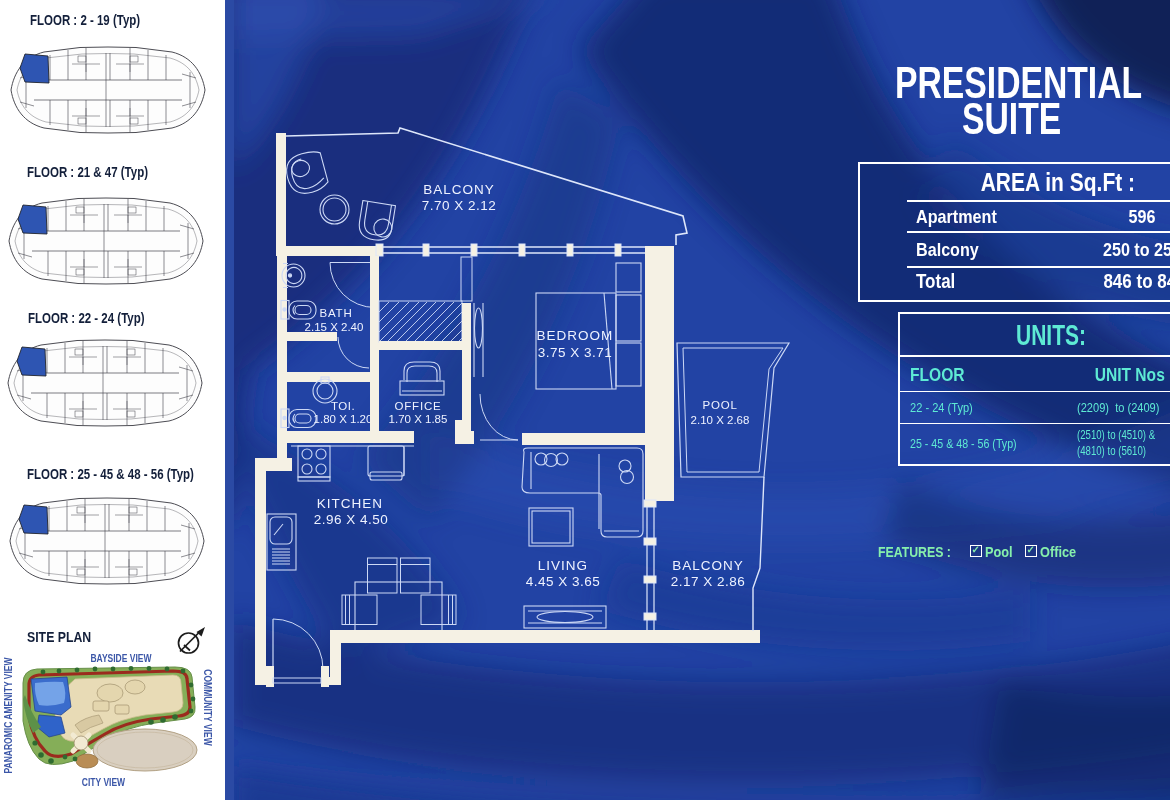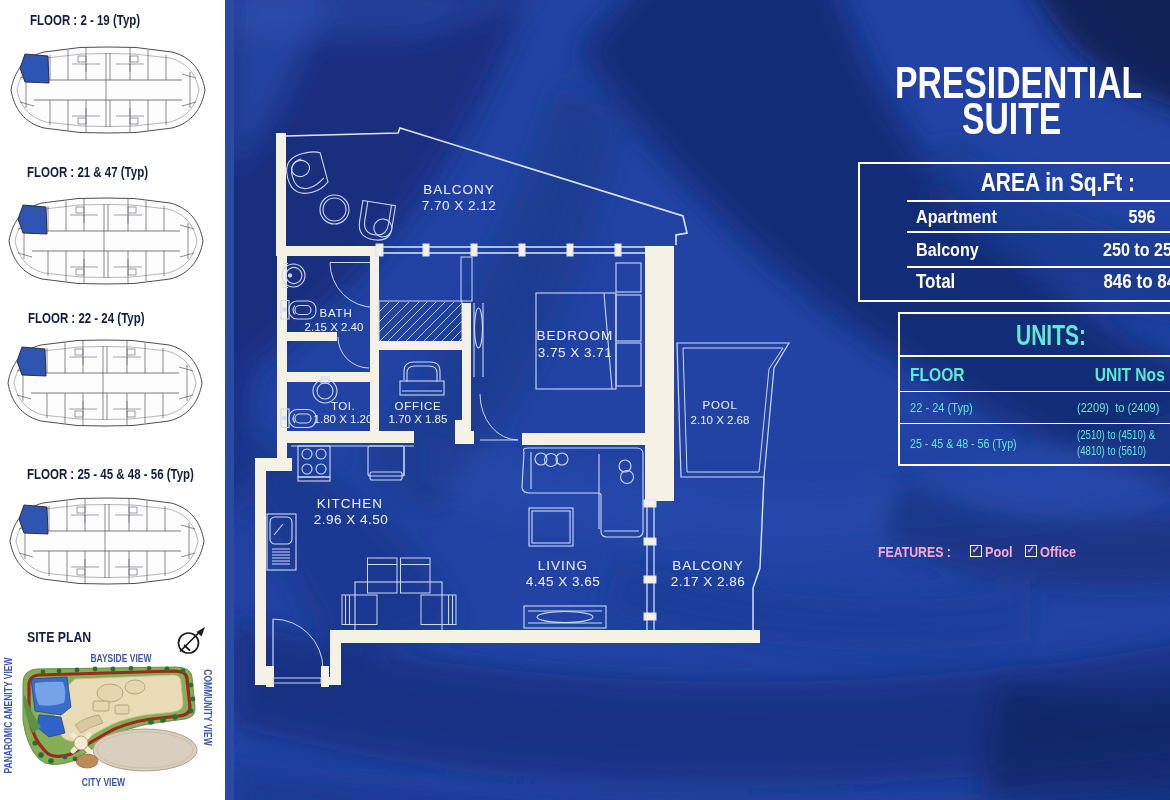--- a/index.html
+++ b/index.html
@@ -460,21 +460,21 @@
   <div style="height:31px;border-bottom:1.5px solid #ffffff;font-weight:normal;font-size:13.5px;line-height:32px;position:relative;">
       <span style="position:absolute;left:10px;display:inline-block;transform:scaleX(0.82);transform-origin:left;">22 - 24 (Typ)</span>
       <span style="position:absolute;left:177px;display:inline-block;transform:scaleX(0.82);transform-origin:left;">(2209)&nbsp; to (2409)</span>
     </div>
   <div style="height:40px;font-weight:normal;font-size:13px;position:relative;">
       <span style="position:absolute;left:10px;top:12px;display:inline-block;transform:scaleX(0.82);transform-origin:left;">25 - 45 &amp; 48 - 56 (Typ)</span>
       <span style="position:absolute;left:177px;top:3px;line-height:16px;display:inline-block;transform:scaleX(0.74);transform-origin:left;">(2510) to (4510) &amp;<br>(4810) to (5610)</span>
     </div>
 </div>
 
-<div class="abs" style="left:878px;top:543px;width:290px;height:18px;color:#f9a8d4;font-weight:bold;font-size:15px;">
+<div class="abs" style="left:878px;top:543px;width:290px;height:18px;color:#86efac;font-weight:bold;font-size:15px;">
   <span style="position:absolute;left:0;display:inline-block;transform:scaleX(0.82);transform-origin:left;">FEATURES :</span>
   <span style="position:absolute;left:92px;top:2px;width:10px;height:10px;border:1.5px solid #fff;">
       <span style="position:absolute;left:0.5px;top:-2.5px;font-size:10px;">✓</span>
     </span>
   <span style="position:absolute;left:107px;display:inline-block;transform:scaleX(0.85);transform-origin:left;">Pool</span>
   <span style="position:absolute;left:147px;top:2px;width:10px;height:10px;border:1.5px solid #fff;">
       <span style="position:absolute;left:0.5px;top:-2.5px;font-size:10px;">✓</span>
     </span>
   <span style="position:absolute;left:162px;display:inline-block;transform:scaleX(0.85);transform-origin:left;">Office</span>
 </div>

